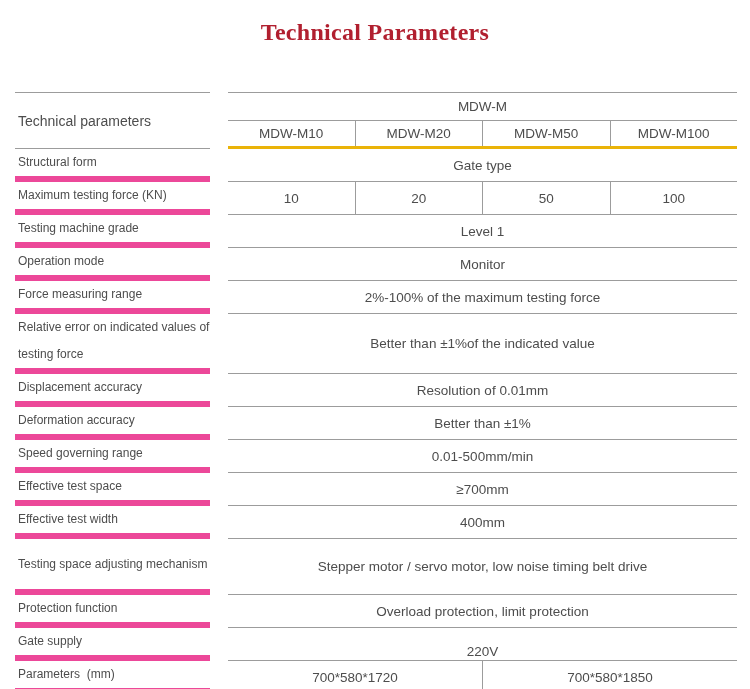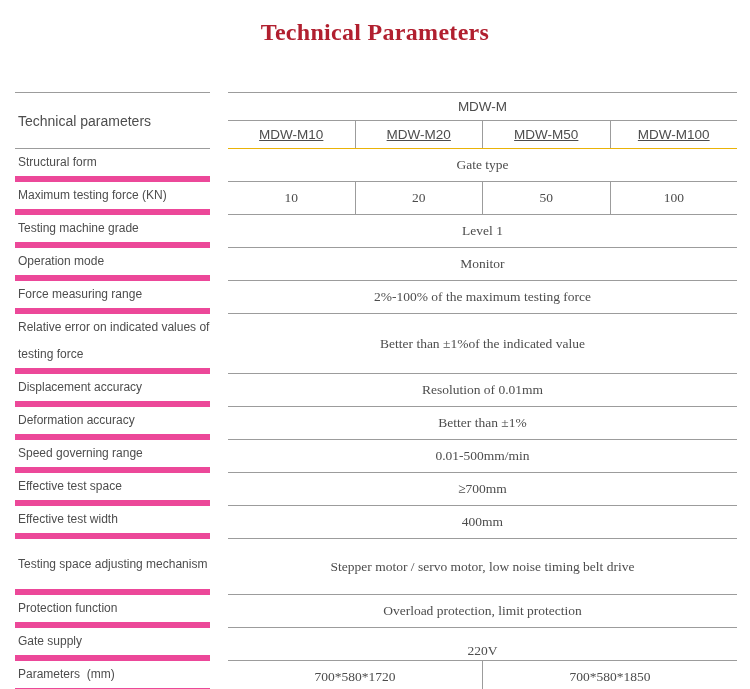--- a/index.html
+++ b/index.html
@@ -53,23 +53,22 @@
     height: 28px;
     box-sizing: border-box;
     border-bottom: 1px solid #9c9c9c;
     display: flex;
     align-items: center;
     justify-content: center;
   }
   .models {
     height: 28px;
     box-sizing: border-box;
-    border-bottom: 1px solid #eab308;
-    display: flex;
-    text-decoration: underline;
+    border-bottom: 3px solid #eab308;
+    display: flex;
   }
   .mcell {
     flex: 1;
     display: flex;
     align-items: center;
     justify-content: center;
     border-right: 1px solid #9c9c9c;
   }
   .mcell:last-child { border-right: none; }
   
@@ -95,21 +94,20 @@
   }
   .row.tall .label,
   .row.tall .values { min-height: 56px; }
   .cell {
     flex: 1;
     display: flex;
     align-items: center;
     justify-content: center;
     border-right: 1px solid #9c9c9c;
     text-align: right;
-    font-family: Liberation Serif, serif;
   }
   .cell:last-child { border-right: none; }
   .cell.low {
     align-items: flex-end;
     padding-bottom: 1px;
   }
 </style>
 </head>
 <body>
 

